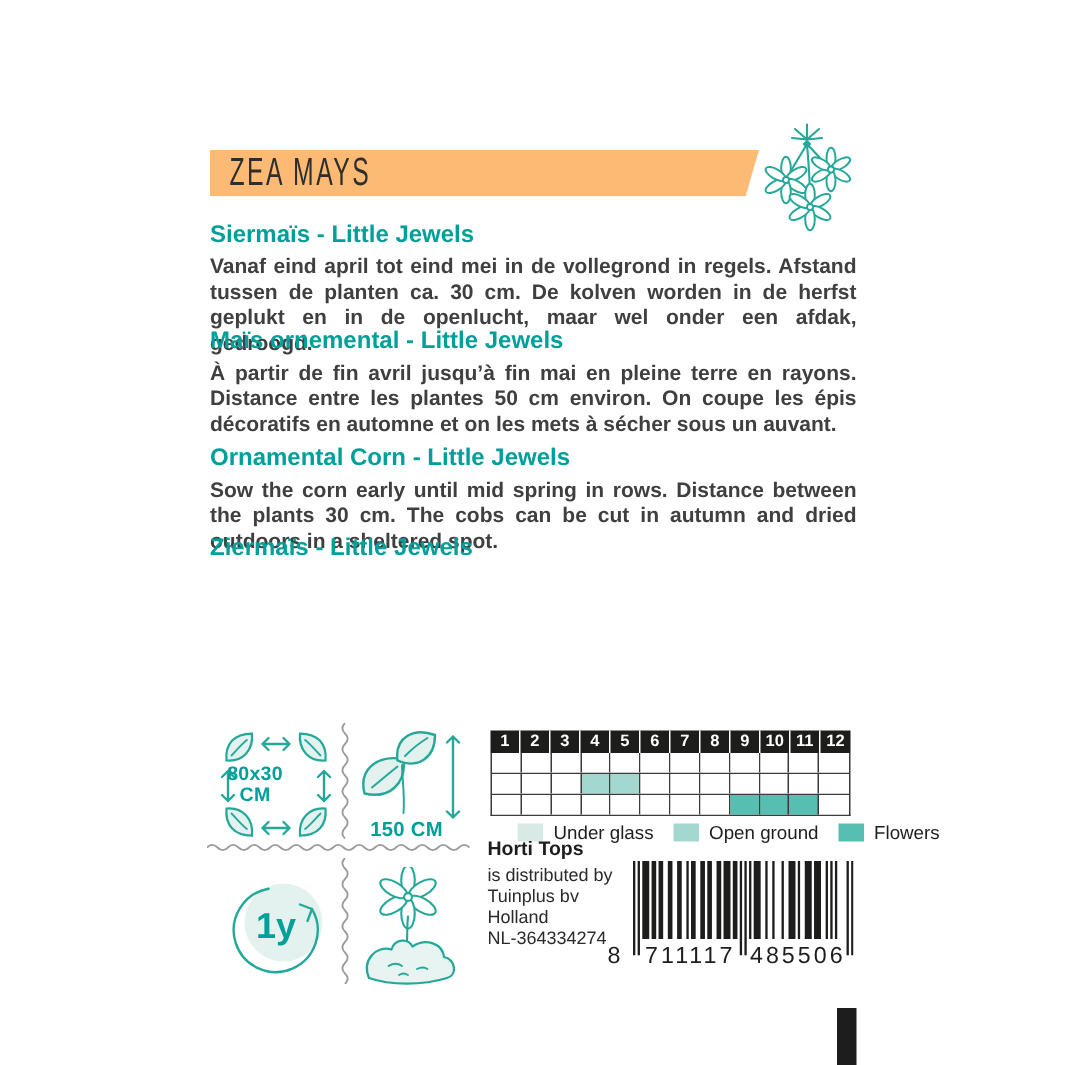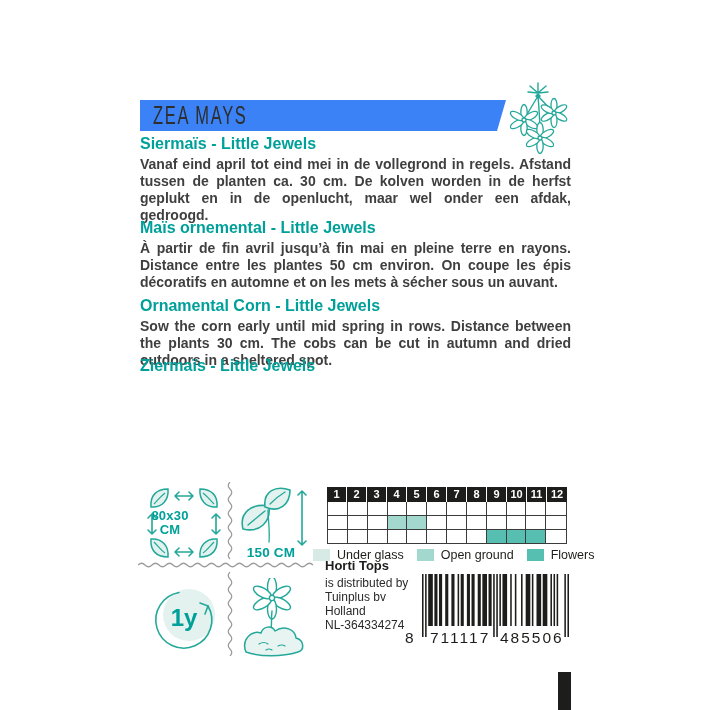--- a/index.html
+++ b/index.html
@@ -3,36 +3,36 @@
 <meta charset="utf-8">
 <style>
   html,body{margin:0;padding:0;background:#fff;}
   .canvas{
     position:relative;width:710px;height:710px;background:#ffffff;overflow:hidden;
     font-family:"Liberation Sans",sans-serif;color:#3f3f3f;
   }
   
   .banner{
     position:absolute;left:140px;top:100px;width:366px;height:31px;
-    background:#3b82f6;
+    background:#fdba74;
     clip-path:polygon(0 0,100% 0,calc(100% - 9px) 100%,0 100%);
     display:flex;align-items:center;
   }
   .banner-text{
     display:inline-block;margin-left:13px;
     font-size:25px;letter-spacing:2.5px;color:#2e2e2c;
     transform:scale(0.66,1.05);transform-origin:left center;
     white-space:nowrap;
   }
   .flower-cluster{position:absolute;left:498px;top:80px;}
   
   .sec{position:absolute;left:140px;width:431px;}
   .sec h2{margin:0 0 4px 0;font-size:16px;line-height:17px;font-weight:bold;color:#00a09a;}
   .sec p{margin:0;font-size:14px;line-height:17px;text-align:justify;color:#3f3f3f;font-weight:bold;}
-  .sec-nl{top:135px}.sec-fr{top:219px}.sec-en{top:297px}.sec-de{top:357px}
+  .sec-nl{top:148px}.sec-fr{top:219px}.sec-en{top:297px}.sec-de{top:357px}
   
   .divider{position:absolute;}
   .icon-label{
     position:absolute;color:#00a09a;font-weight:bold;text-align:center;
     font-size:13px;line-height:14px;letter-spacing:0.2px;
   }
   .lbl-spacing{left:143px;top:509px;width:54px;}
   .lbl-height{left:240px;top:546px;width:62px;font-size:13.5px;}
   .lbl-cycle{
     left:148px;top:584px;width:72px;height:68px;display:flex;align-items:center;justify-content:center;
@@ -44,21 +44,21 @@
   .cal-head-cell{
     color:#fff;font-size:11px;font-weight:bold;text-align:center;line-height:15px;
     border-right:1px solid #fff;
   }
   .cal-head-cell:last-child{border-right:none;}
   .cal-body{border:1px solid #3b3b3a;border-top:none;}
   .cal-row{display:grid;grid-template-columns:repeat(12,1fr);height:13px;border-bottom:1px solid #3b3b3a;}
   .cal-row:last-child{border-bottom:none;}
   .cal-cell{border-right:1px solid #3b3b3a;background:#fff;}
   .cal-cell:last-child{border-right:none;}
-  .cal-legend{position:absolute;left:313px;top:548px;display:flex;align-items:center;white-space:nowrap;}
+  .cal-legend{position:absolute;left:345px;top:548px;display:flex;align-items:center;white-space:nowrap;}
   .legend-item{display:flex;align-items:center;margin-right:13px;}
   .legend-swatch{width:17px;height:12px;margin-right:7px;display:inline-block;}
   .legend-label{font-size:12.5px;color:#1d1d1b;}
   
   .distributor{position:absolute;left:325px;top:558px;width:100px;color:#2a2a2a;}
   .distributor .dname{font-size:13px;font-weight:bold;color:#1d1d1b;margin-bottom:3px;}
   .distributor .dline{font-size:12px;line-height:14px;}
   .barcode-svg{position:absolute;left:422px;top:574px;}
   .bc-digit{position:absolute;top:629px;font-size:15.5px;color:#1d1d1b;}
   .bc-d0{left:405px;}

